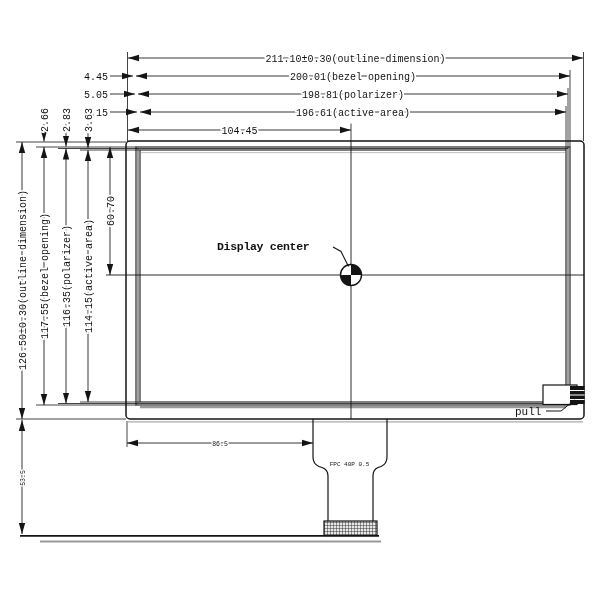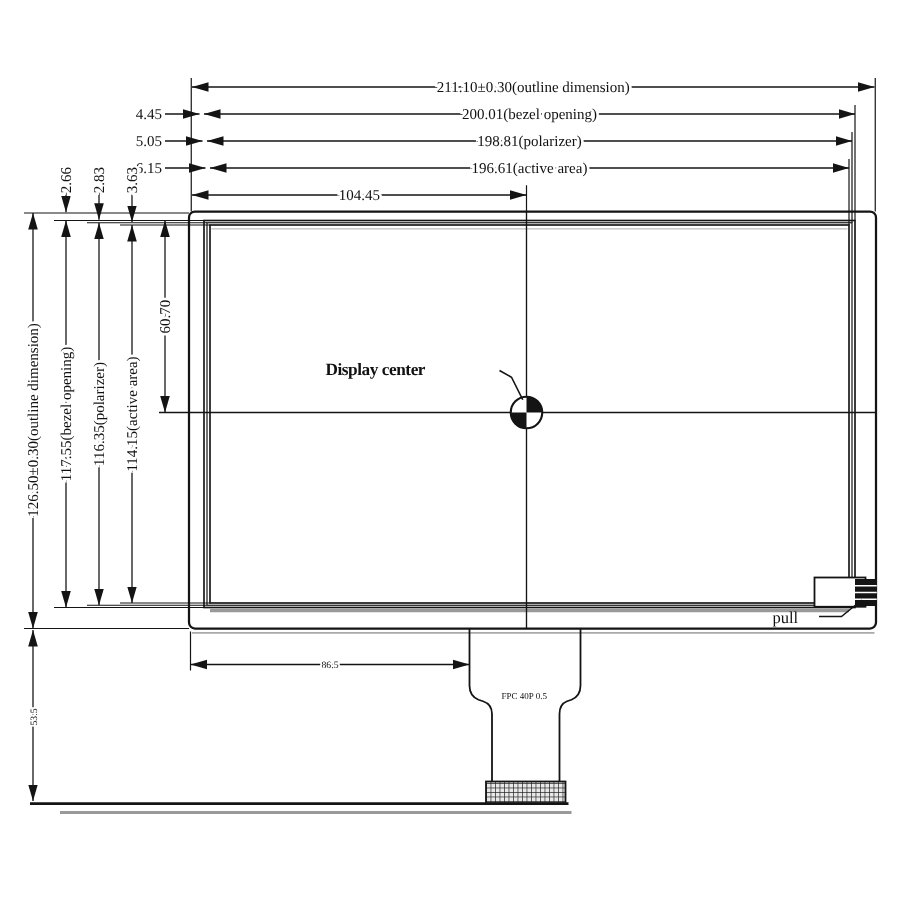--- a/index.html
+++ b/index.html
@@ -1,17 +1,17 @@
 <!DOCTYPE html>
 <html><head>
 <meta charset="utf-8">
 <style>
   html,body{margin:0;padding:0;background:#fff;}
   #stage{position:relative;width:600px;height:600px;background:#fff;overflow:hidden;
-         font-family:Liberation Serif, serif;}
+         font-family:Liberation Mono, monospace;}
   svg{position:absolute;left:0;top:0;}
   text{fill:#111;}
   .dimtxt{font-size:10px;paint-order:stroke;stroke:#fff;stroke-width:3.5px;}
   .tinytxt{font-size:6.5px;paint-order:stroke;stroke:#fff;stroke-width:2.5px;}
   .bigtxt{font-size:11.5px;font-weight:bold;letter-spacing:-0.3px;}
   .pulltxt{font-size:11px;}
   .fpctxt{font-size:6px;}
 </style>
 </head>
 <body>

